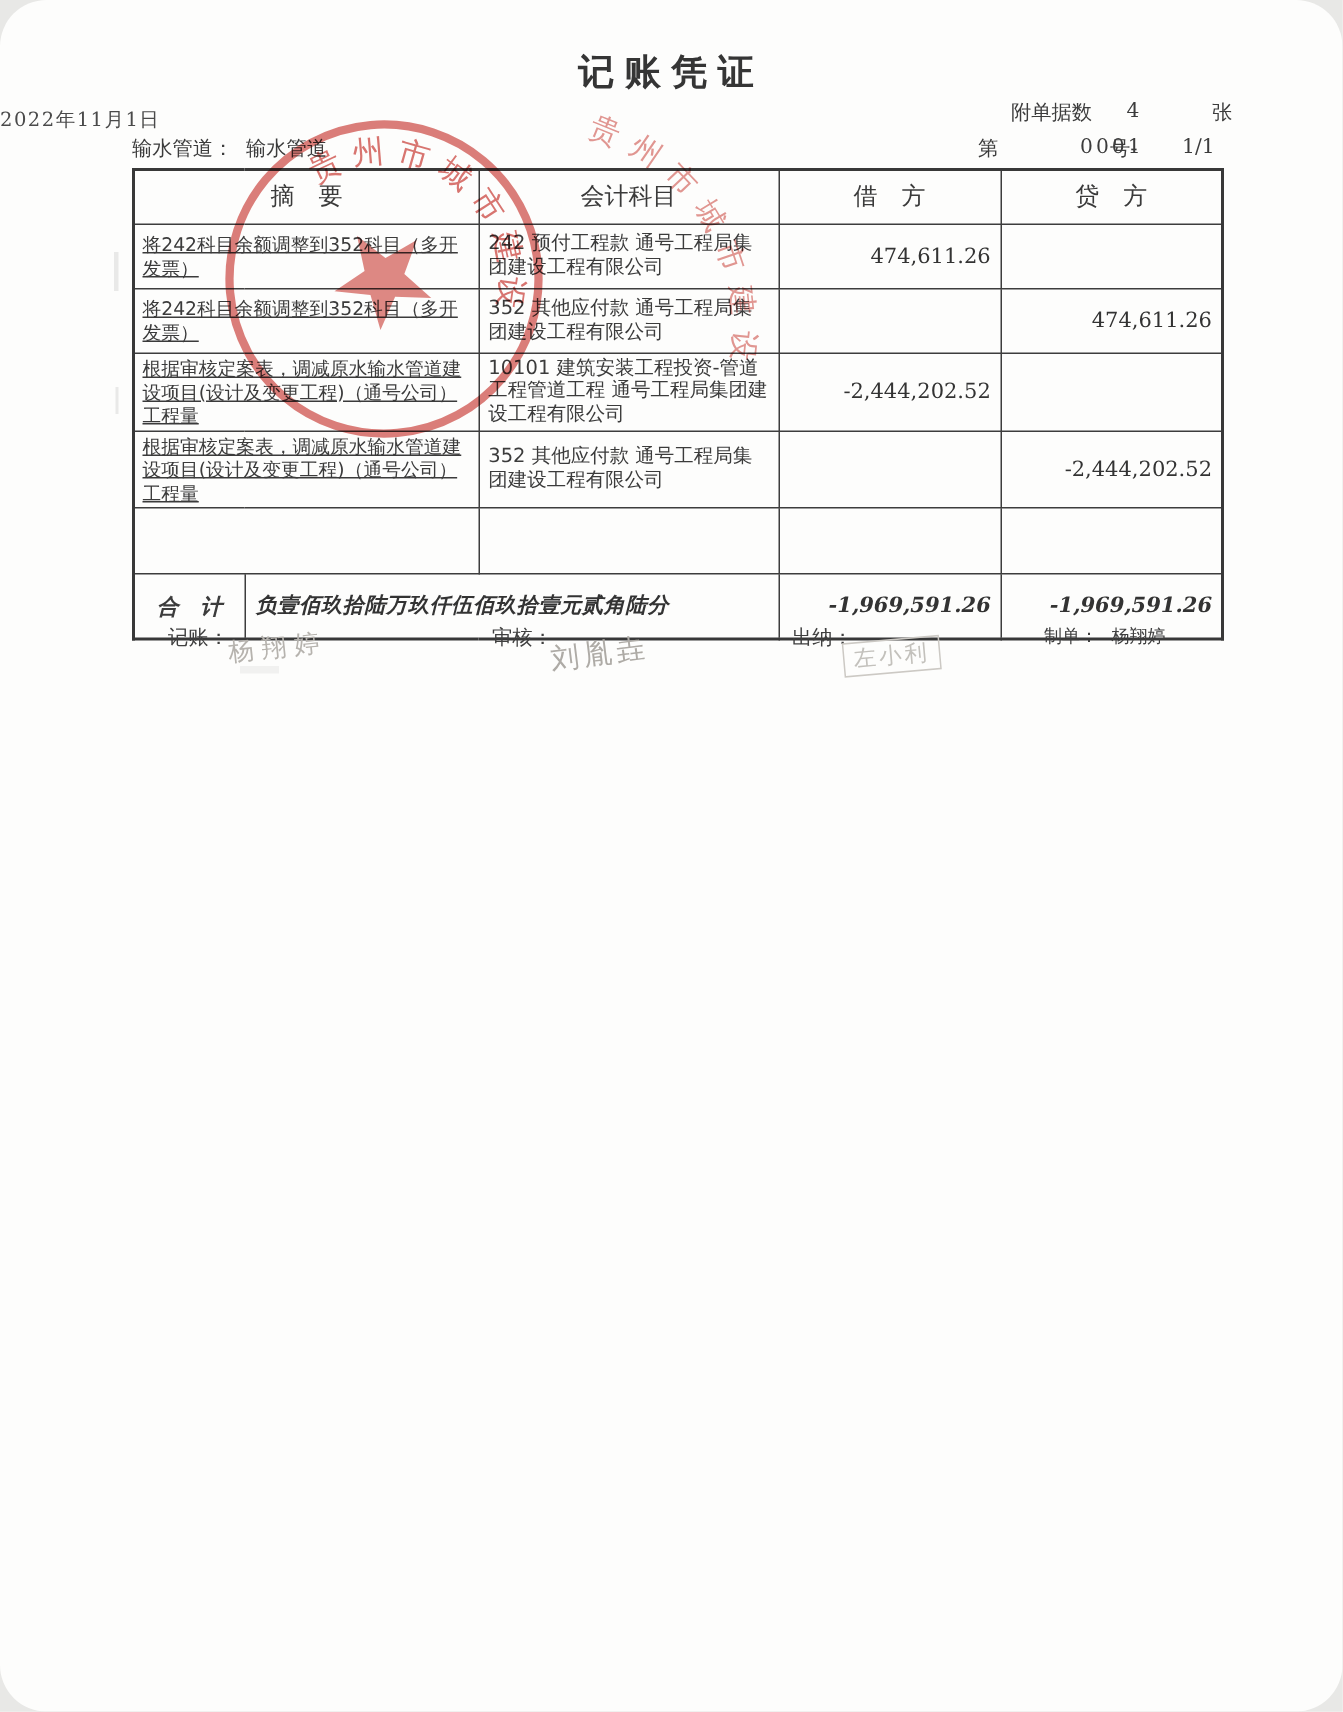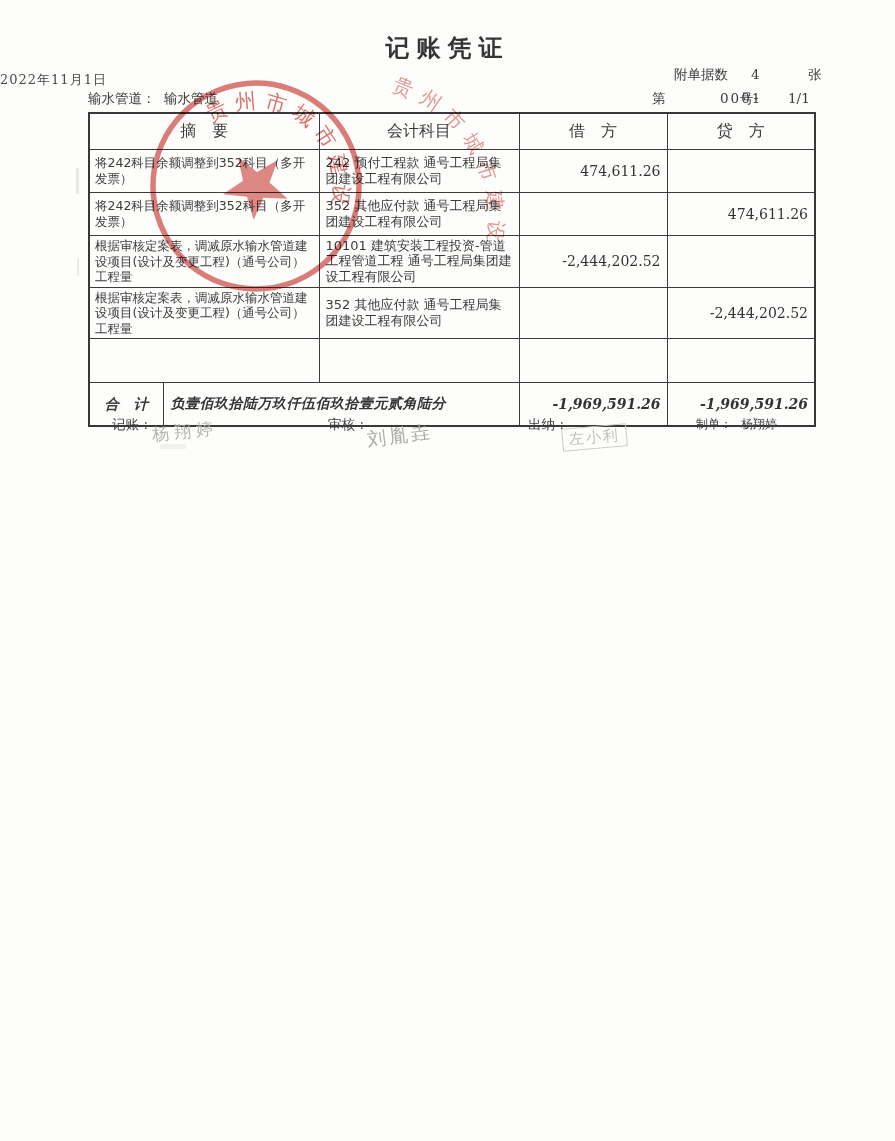--- a/index.html
+++ b/index.html
@@ -2,20 +2,21 @@
 <html><head>
 <meta charset="utf-8">
 <style>
   * { margin:0; padding:0; box-sizing:border-box; }
   html,body { background:#e8e8e6; }
   body { font-family:"DejaVu Sans", sans-serif; }
   .page {
     position:relative; width:895px; height:1141px;
     background:#fdfdfc; overflow:hidden; margin:0 auto;
     color:#3c3c3c;
+    border-radius:31px;
   }
   
   .title {
     position:absolute; top:32px; left:0; right:0;
     text-align:center; font-size:24px; font-weight:700;
     letter-spacing:7px; color:#353535;
   }
   .date {
     position:absolute; top:71px; left:0; right:0;
     font-size:13px; letter-spacing:1px; color:#4a4a4a;
@@ -34,21 +35,21 @@
   table.voucher {
     position:absolute; left:88px; top:112px; width:726px;
     border-collapse:collapse; table-layout:fixed;
   }
   table.voucher td {
     border:1.6px solid #3d3d3d; vertical-align:middle;
     overflow:hidden;
   }
   table.voucher { border:2px solid #383838; }
   td.hd { height:36px; text-align:center; font-size:16px; color:#3a3a3a; }
-  td.sum { font-size:12.5px; padding:2px 4px 2px 5px; line-height:1.22; color:#3b3b3b; }
+  td.sum { font-size:12.5px; padding:2px 4px 2px 5px; line-height:1.22; color:#3b3b3b;text-decoration:underline; }
   td.acct { font-size:13px; padding:2px 4px 2px 6px; line-height:1.22; color:#3b3b3b; }
   td.num {
     font-family:"DejaVu Serif", serif; font-size:14px;
     text-align:right; padding-right:6px; color:#333;
   }
   tr.body-row { height:43px; }
   tr.total-row { height:44px;font-style:italic; }
   td.total-label { text-align:center; font-size:14.5px; font-weight:600; }
   td.words { font-size:14px; font-weight:600; padding-left:7px; letter-spacing:0.5px; color:#333;margin-top:16px; }
   td.total-num { font-weight:600; }

